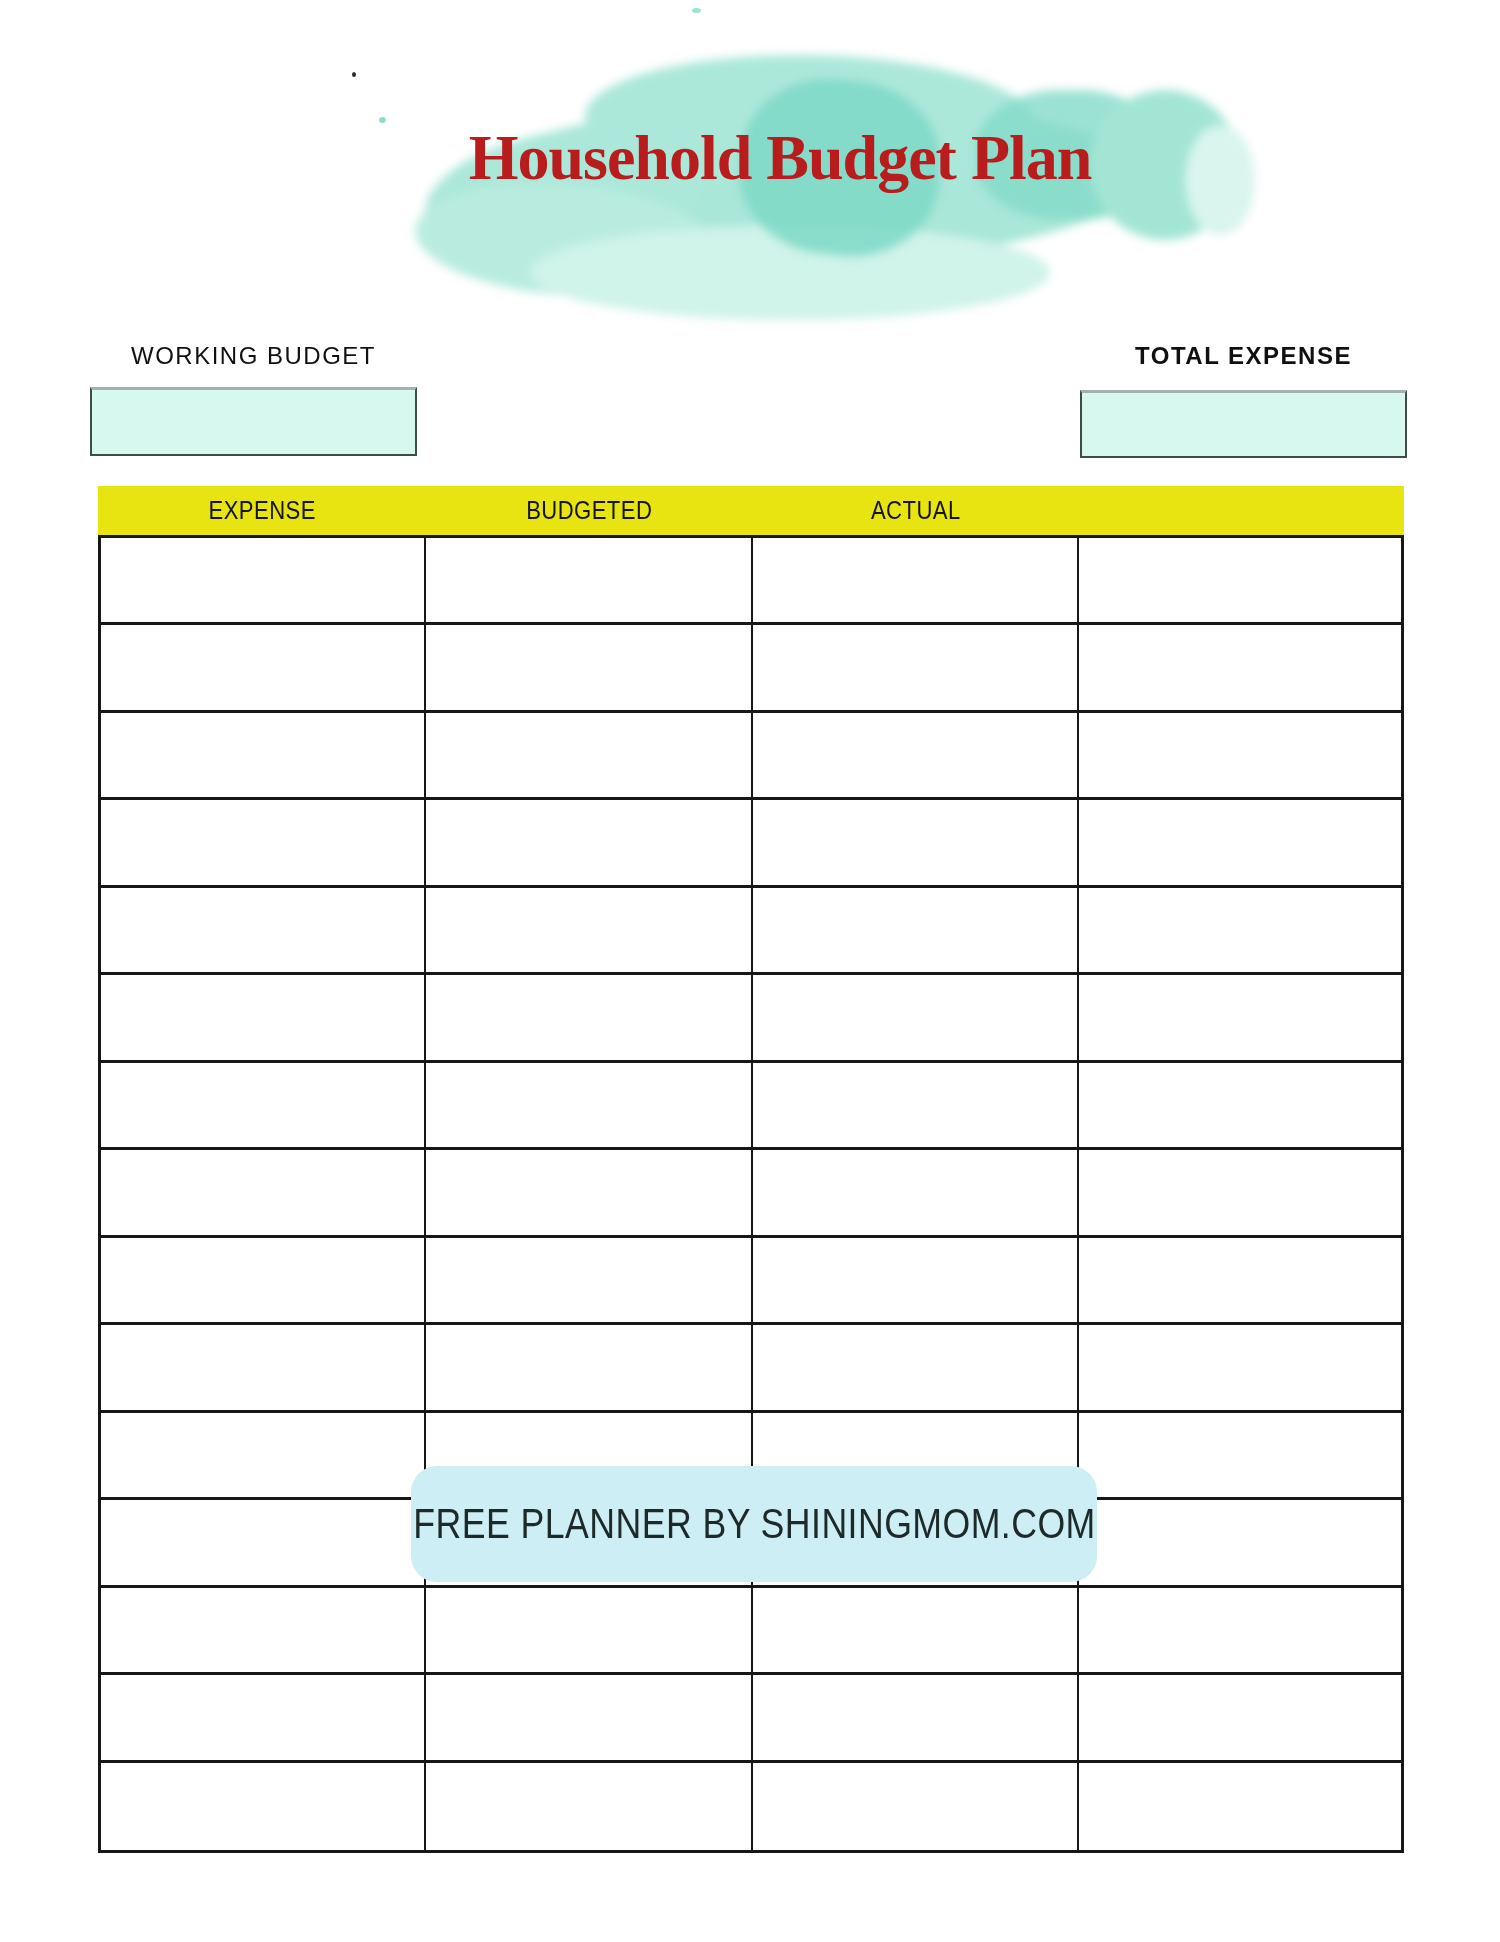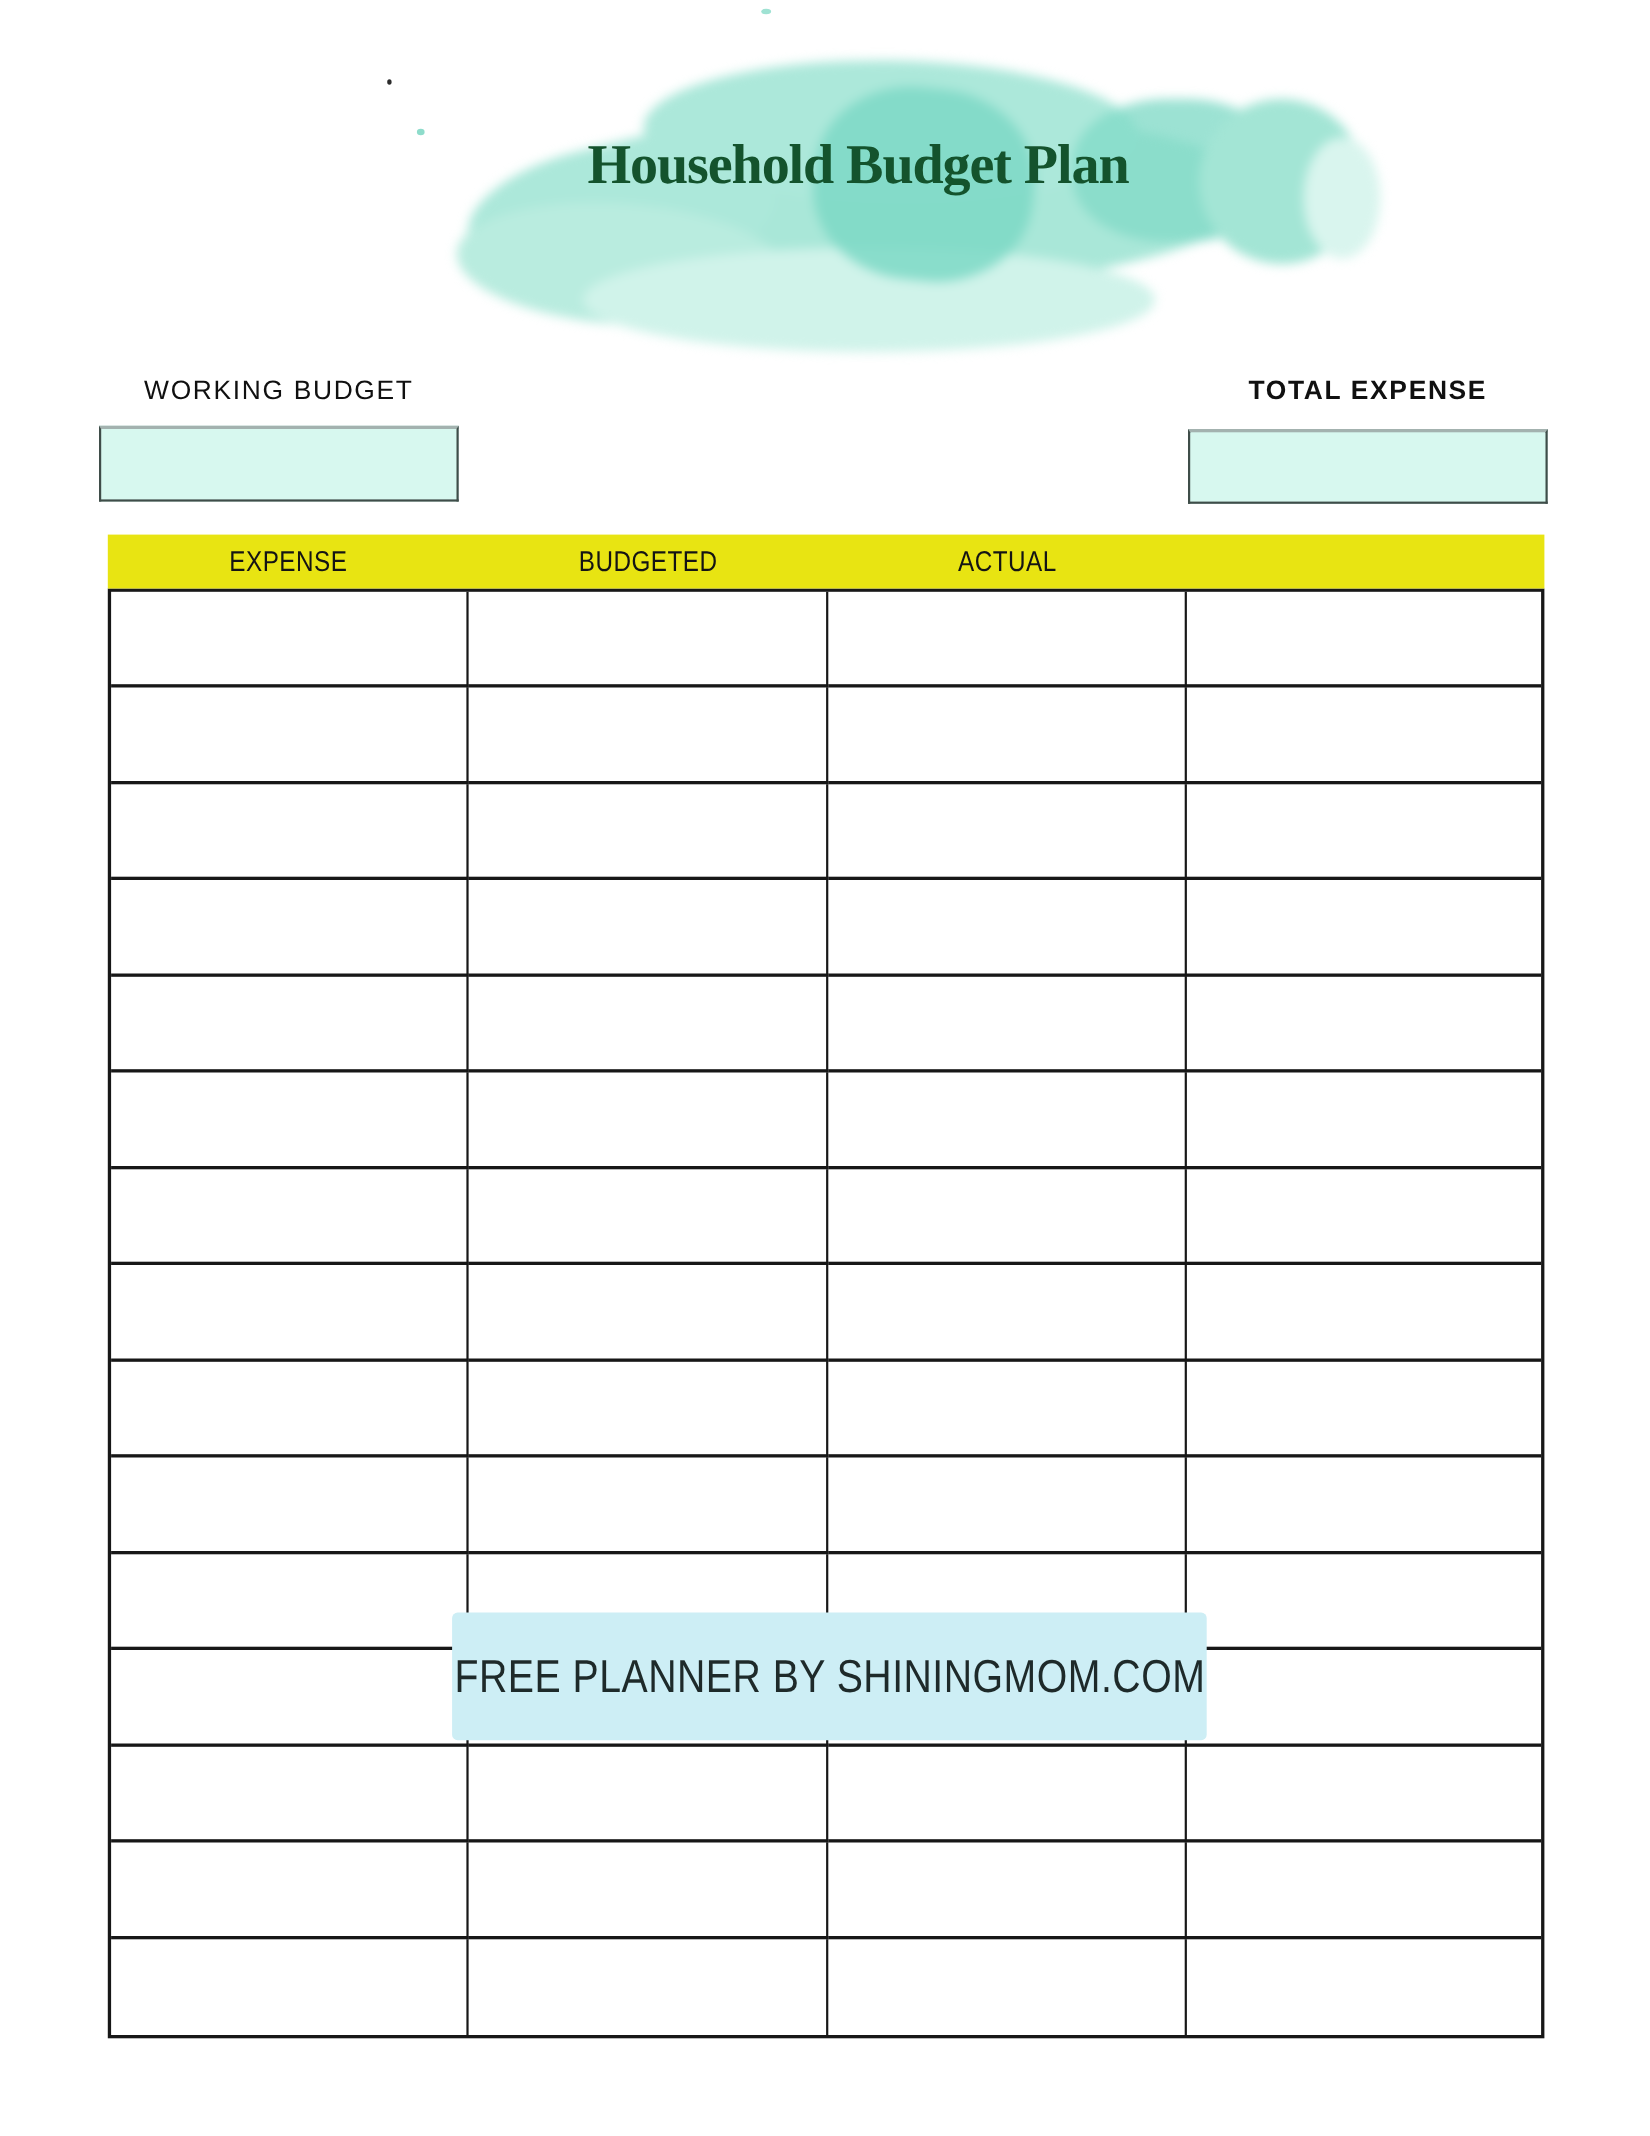--- a/index.html
+++ b/index.html
@@ -25,21 +25,21 @@
 
   .speck { position:absolute; border-radius:50%; }
   .speck-dark  { left:352px; top:72px;  width:4px; height:5px; background:#2c2c2c; }
   .speck-teal1 { left:379px; top:117px; width:7px; height:6px; background:#8edccb; }
   .speck-teal2 { left:692px; top:8px;   width:9px; height:5px; background:#9fe2d3; }
 
   
   .title {
     position:absolute; left:300px; top:124px; width:960px; text-align:center;
     font-family:"Liberation Serif","DejaVu Serif",serif; font-weight:700;
-    font-size:51px; line-height:1.05; color:#14532d; letter-spacing:-1px; z-index:2;
+    font-size:64px; line-height:1.05; color:#b91c1c; letter-spacing:-1px; z-index:2;
   }
 
   
   .sum-label {
     position:absolute; text-align:center; font-size:24px; color:#101010;
     letter-spacing:1.5px; z-index:2;
   }
   .lbl-working { left:90px;  top:342px; width:327px; }
   .lbl-total   { left:1080px; top:342px; width:327px;font-weight:bold; }
 
@@ -73,21 +73,21 @@
     grid-template-columns:325px 327px 326px 1fr; grid-auto-rows:1fr;
     background:#ffffff; z-index:1;
   }
   .cell { border-right:2px solid var(--line,#171717); border-bottom:3px solid var(--line,#171717); }
   .cell:nth-child(4n){ border-right:0; }
   .cell:nth-last-child(-n+4){ border-bottom:0; }
 
   
   .banner {
     position:absolute; left:411px; top:1466px; width:686px; height:116px;
-    background:var(--banner,#cdeef5); border-radius:5px; z-index:3;
+    background:var(--banner,#cdeef5); border-radius:26px; z-index:3;
     display:flex; align-items:center; justify-content:center;
     font-size:42px; color:#1e2a2a;
   }
 </style>
 </head>
 <body>
 
 <div class="page">
 
   <div class="splash">

